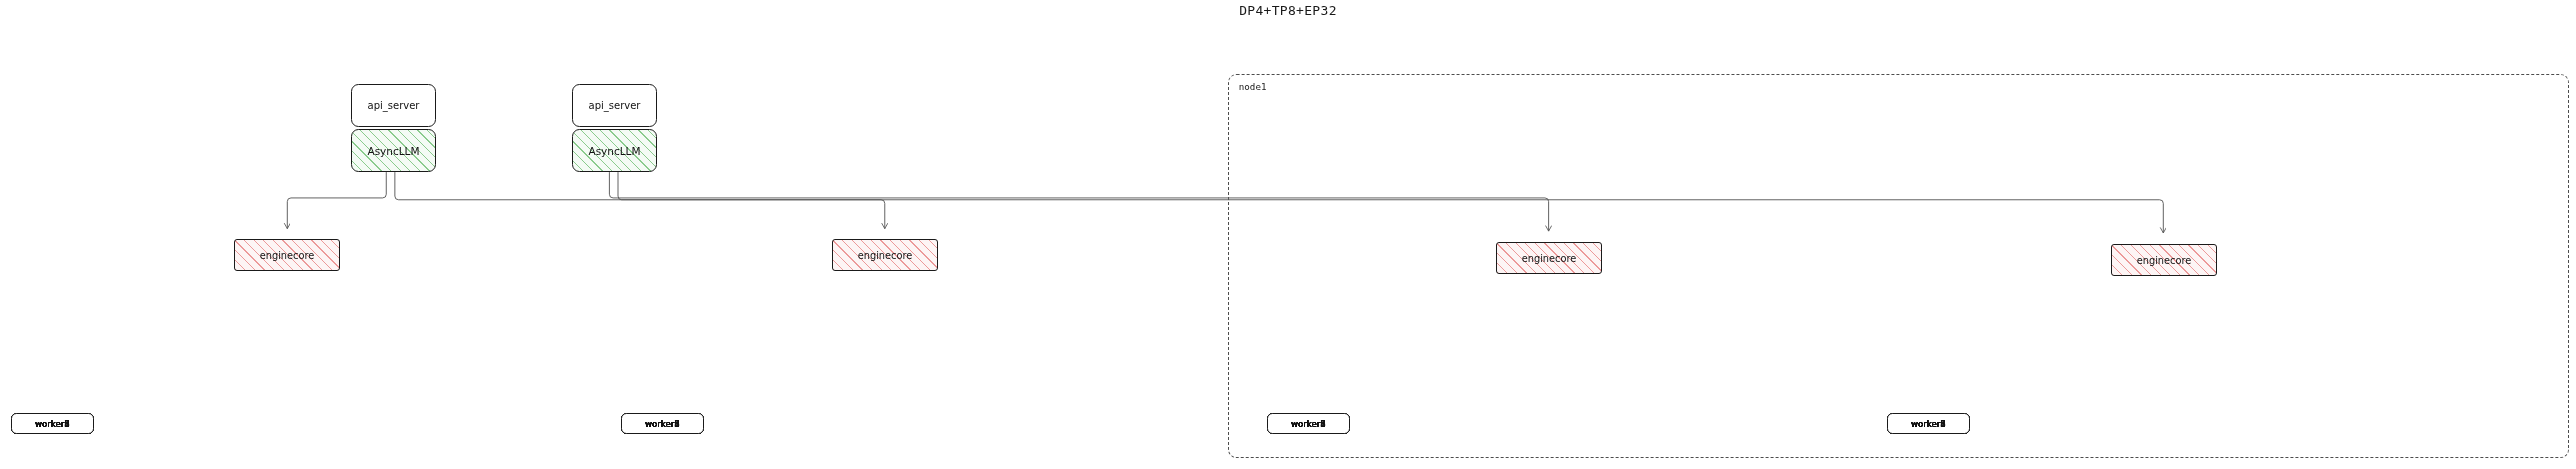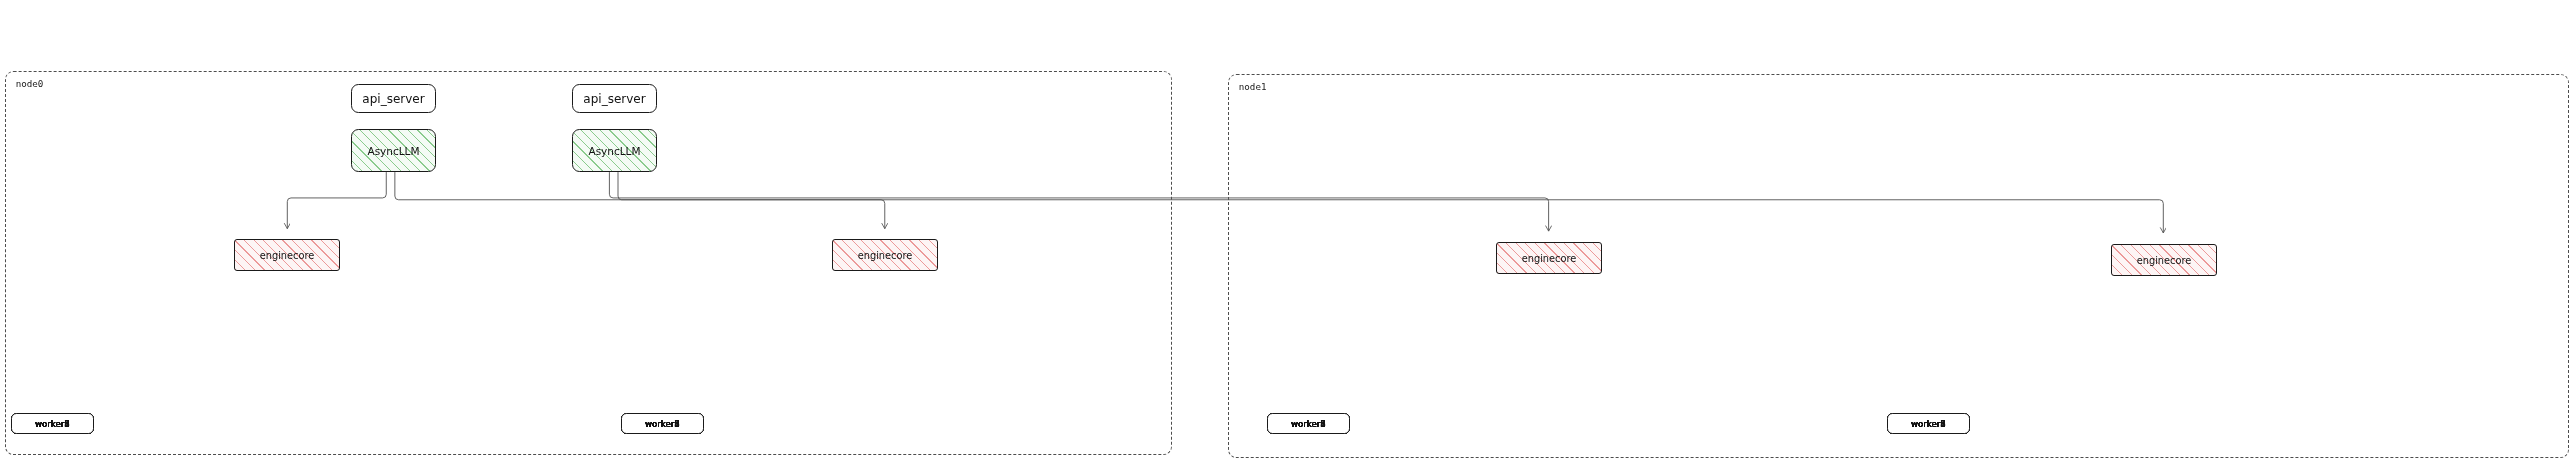--- a/index.html
+++ b/index.html
@@ -59,23 +59,23 @@
     white-space: nowrap;
     background: #ffffff;
   }
   .box-label {
     position: relative;
     z-index: 2;
     pointer-events: none;
   }
   .box-api {
     width: 85px;
-    height: 29px;
+    height: 43px;
     border-radius: 7.4px;
-    font-size: 12px;
+    font-size: 10px;
     background: #ffffff;
   }
   .box-async {
     width: 85px;
     height: 43px;
     border-radius: 7.4px;
     font-size: 10.5px;
     background-color: #f4fbf5;
     background-image: repeating-linear-gradient(
       45deg,
@@ -115,42 +115,40 @@
     height: 469px;
     pointer-events: none;
     z-index: 1;
   }
 </style>
 </head>
 <body>
 
 <div id="canvas">
 
+  <div id="diagram-title">DP4+TP8+EP32</div>
 
   <svg id="connectors" viewBox="0 0 4188 763" xmlns="http://www.w3.org/2000/svg">
     <defs>
       <marker id="arrowhead" markerWidth="14" markerHeight="14" refX="10" refY="5" orient="auto" markerUnits="userSpaceOnUse">
         <path d="M 1,0 L 10,5 L 1,10" fill="none" stroke="#555555" stroke-width="1.4"></path>
       </marker>
     </defs>
     <g fill="none" stroke="#555555" stroke-width="1.5">
 
       <path d="M 627,280 L 627,316 Q 627,322 621,322 L 472,322 Q 466,322 466,328 L 466,372" marker-end="url(#arrowhead)"></path>
 
       <path d="M 641,280 L 641,319 Q 641,325 647,325 L 1432,325 Q 1438,325 1438,331 L 1438,372" marker-end="url(#arrowhead)"></path>
 
       <path d="M 990,280 L 990,316 Q 990,322 996,322 L 2512,322 Q 2518,322 2518,328 L 2518,376" marker-end="url(#arrowhead)"></path>
 
       <path d="M 1004,280 L 1004,319 Q 1004,325 1010,325 L 3512,325 Q 3518,325 3518,331 L 3518,379" marker-end="url(#arrowhead)"></path>
     </g>
   </svg>
 
-  <div class="node-cluster" style="left:4.9px; top:71px; width:1167px; height:384px;">
-    <div class="node-label">node0</div>
-  </div>
 
   <div class="box box-api" style="left:351px; top:84px;">
     <span class="box-label">api_server</span>
   </div>
   <div class="box box-async" style="left:351px; top:129px;">
     <span class="box-label">AsyncLLM</span>
   </div>
 
   <div class="box box-api" style="left:572px; top:84px;">
     <span class="box-label">api_server</span>

